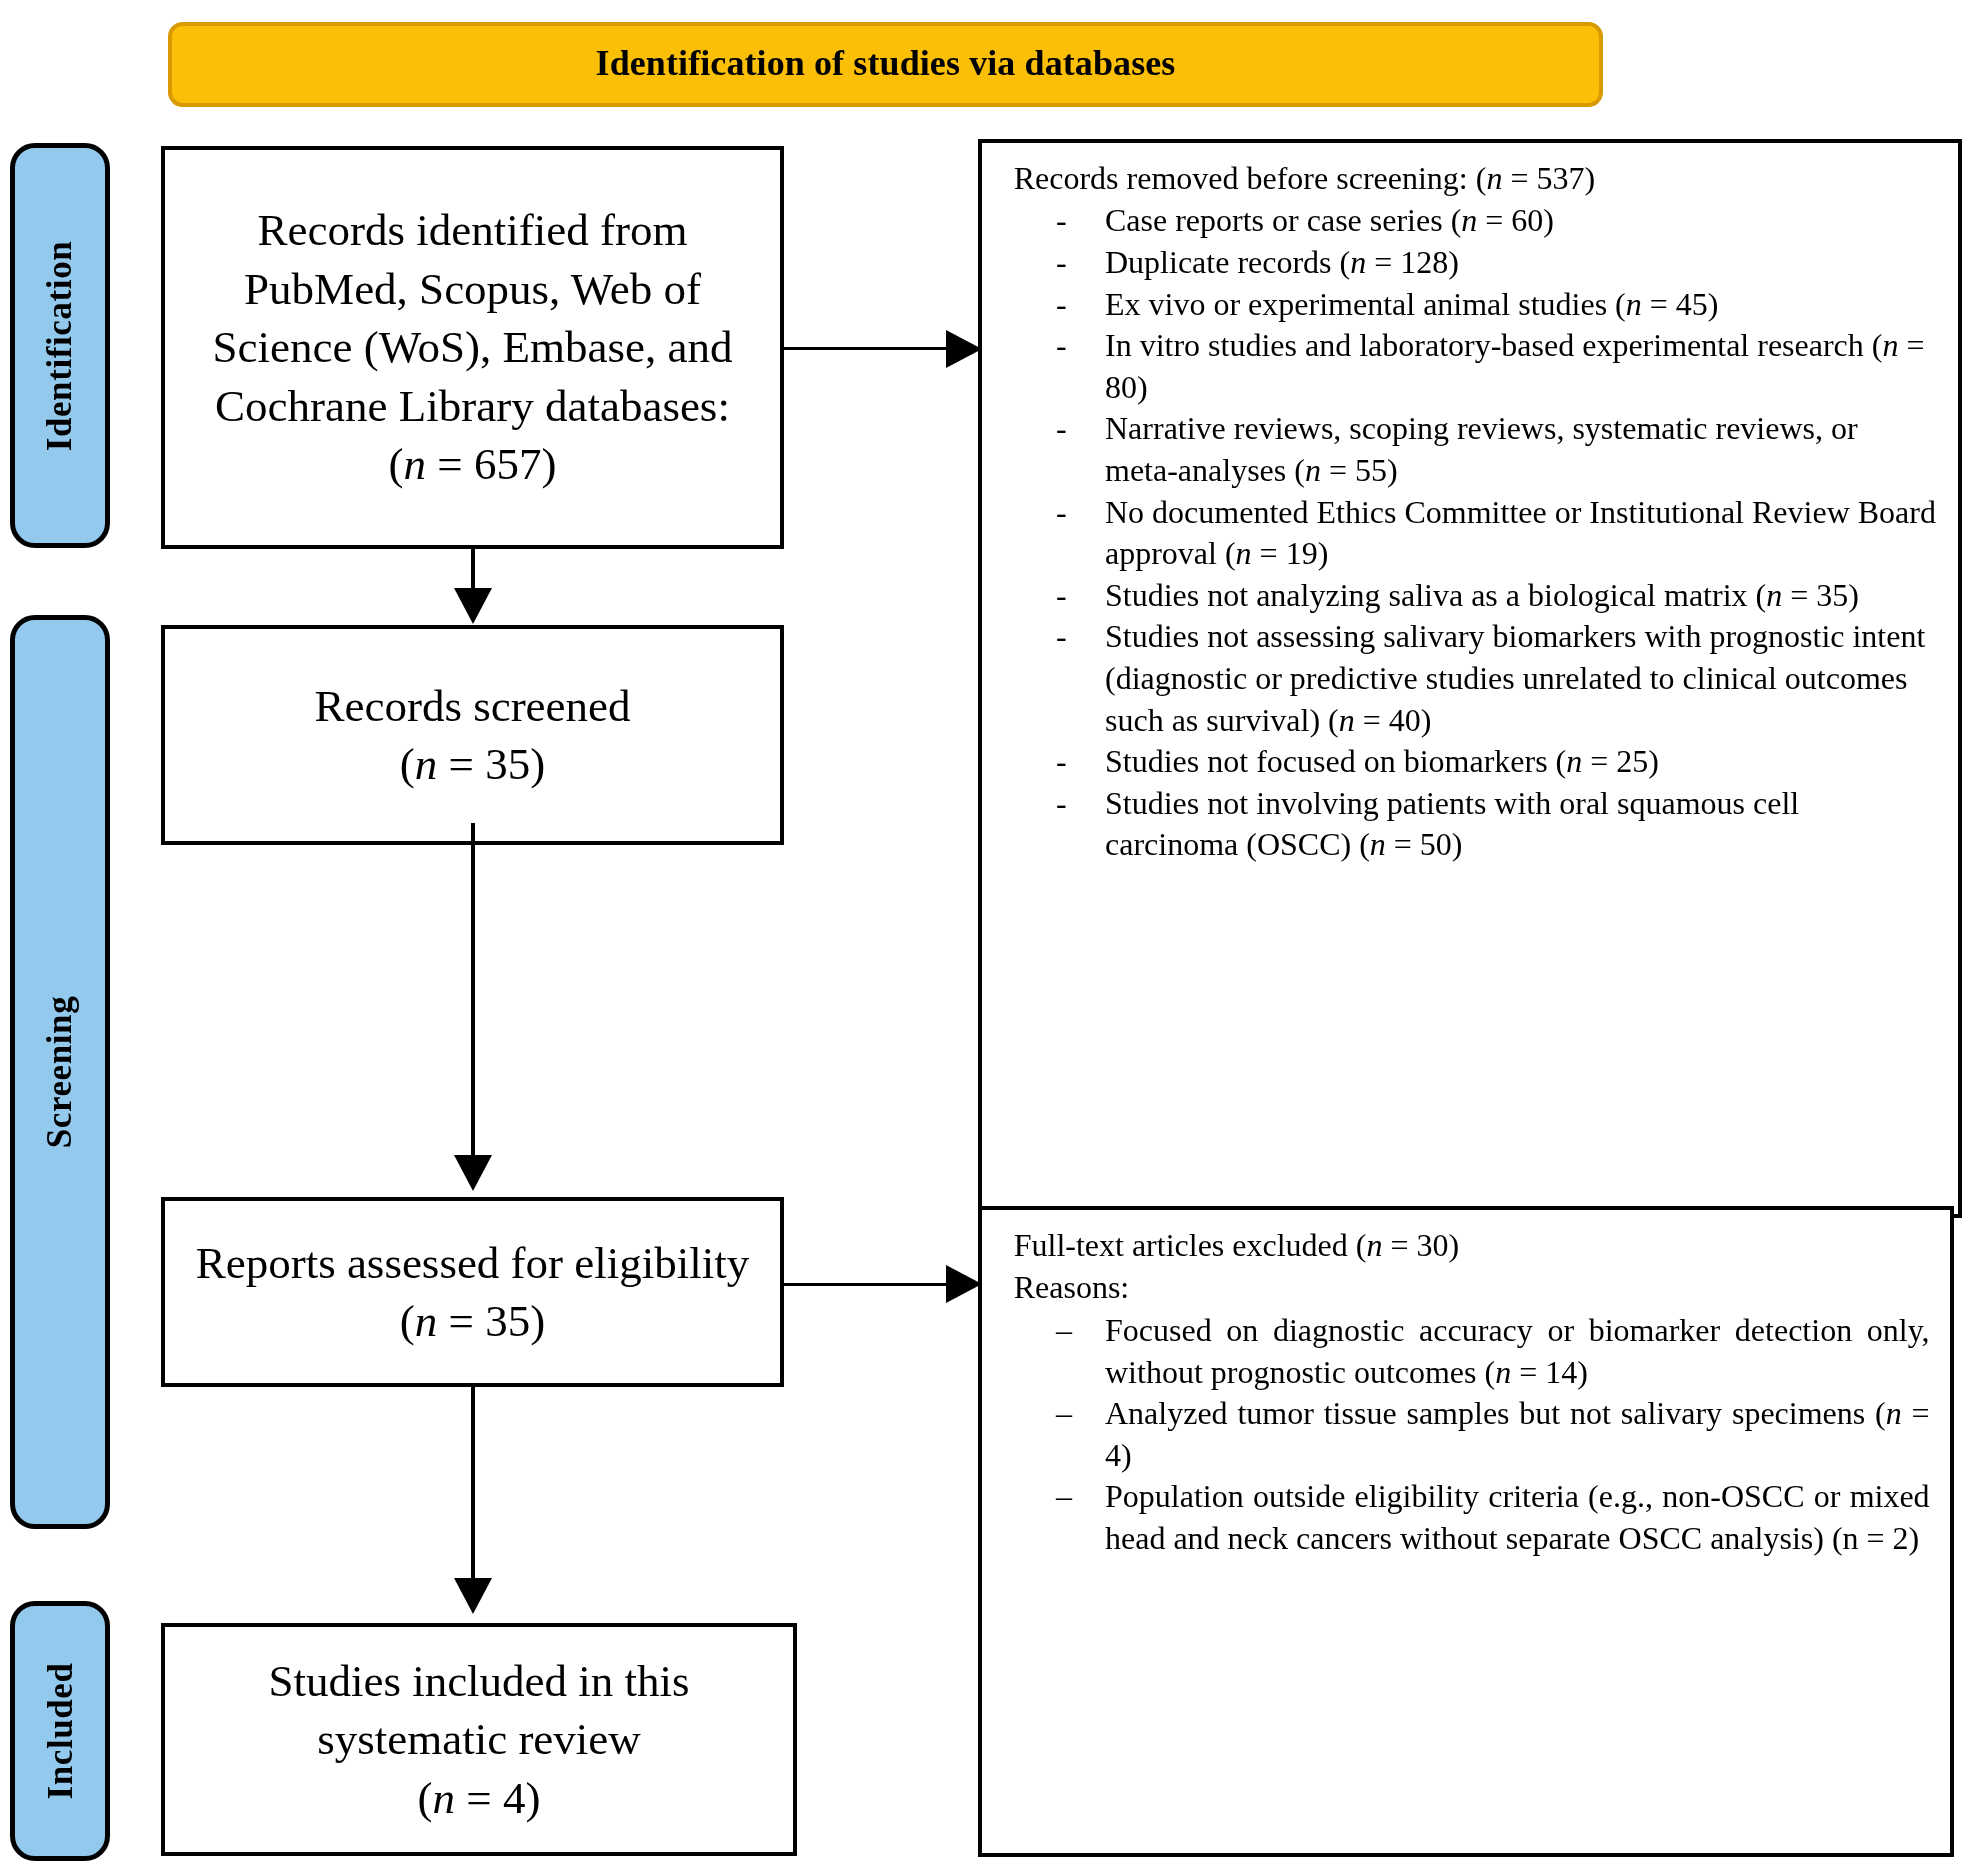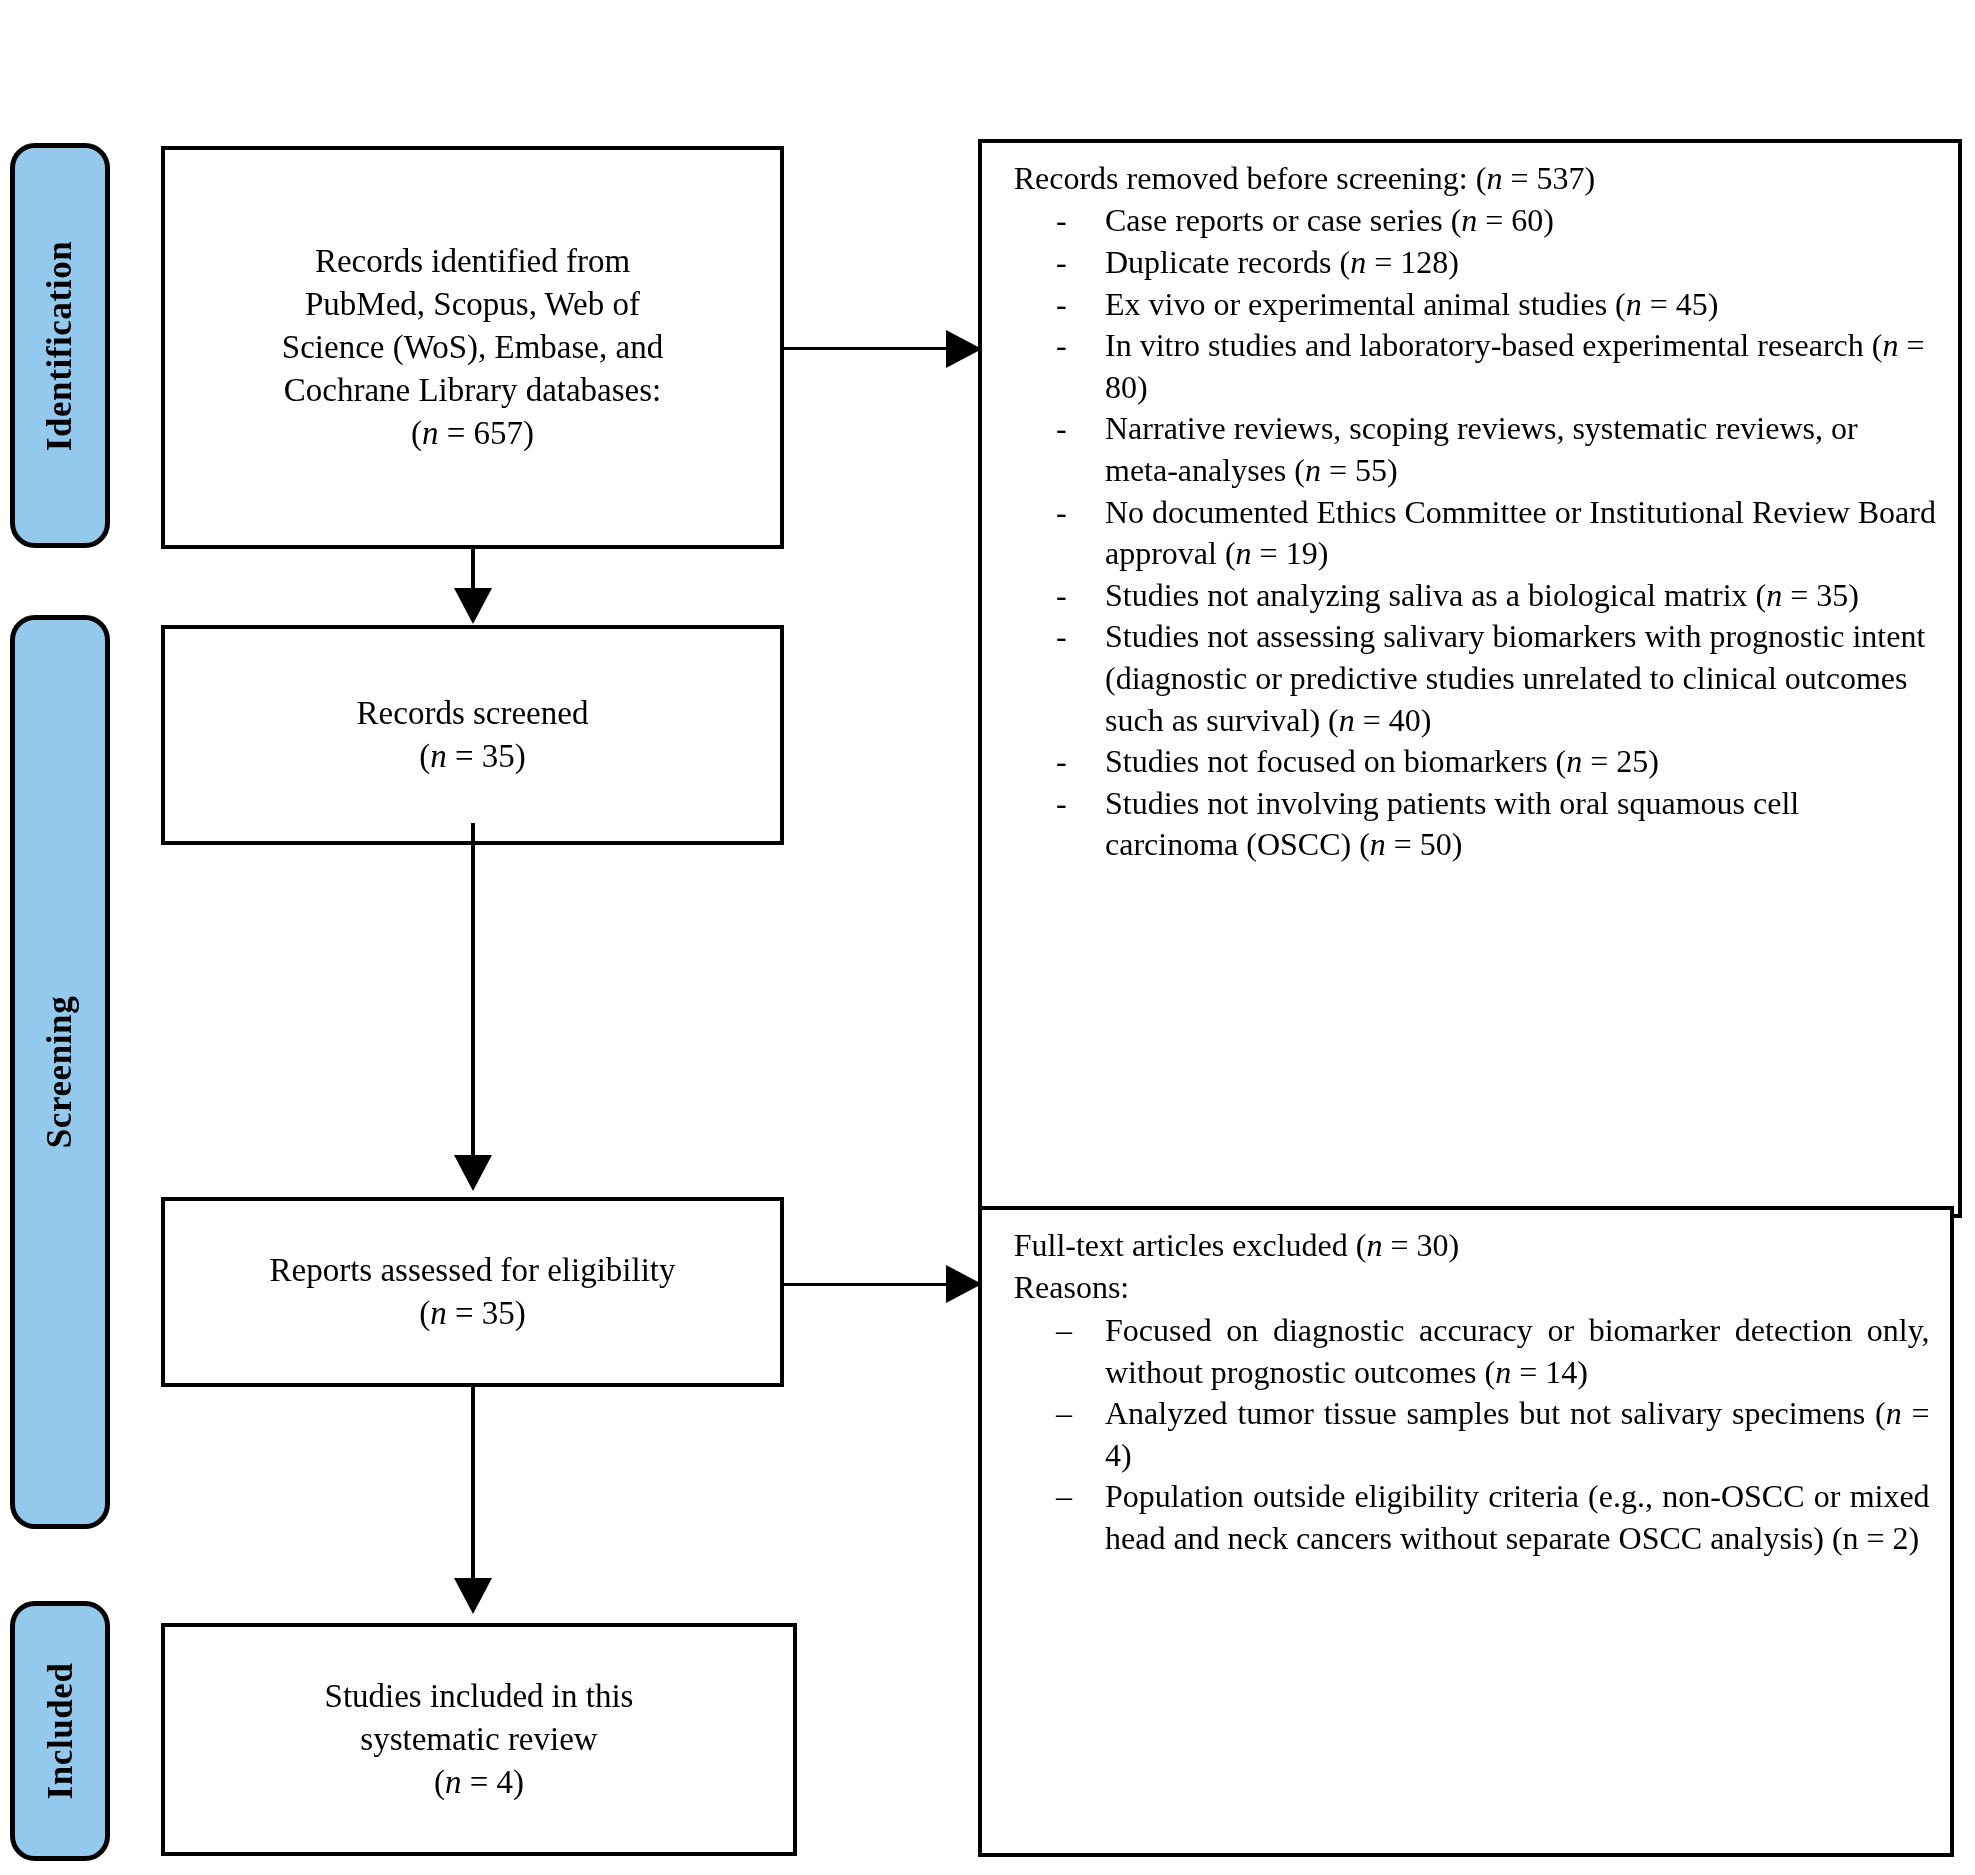--- a/index.html
+++ b/index.html
@@ -70,21 +70,21 @@
     box-sizing: border-box;
   }
   .box-center {
     display: flex;
     flex-direction: column;
     align-items: center;
     justify-content: center;
     text-align: center;
   }
   .box-center .line {
-    font-size: 33px;
+    font-size: 45px;
     line-height: 1.30;
     white-space: nowrap;
   }
   .box-left {
     padding: 14.7px 20.4px 11.3px 17px;
   }
 
   
   #box-identified  { left: 161px;  top: 146px;  width: 623px; height: 403px; }
   #box-screened    { left: 161px;  top: 625px; width: 623px; height: 220px; }
@@ -150,20 +150,23 @@
     border-top: 19px solid transparent;
     border-bottom: 19px solid transparent;
     border-left: 36px solid #000000;
   }
 </style>
 </head>
 <body>
 
 <div id="page">
 
+  <div class="banner">
+    <div class="banner-title">Identification of studies via databases</div>
+  </div>
 
   <div class="stage-tab" id="tab-identification">
     <span class="stage-tab-label">Identification</span>
   </div>
   <div class="stage-tab" id="tab-screening">
     <span class="stage-tab-label">Screening</span>
   </div>
   <div class="stage-tab" id="tab-included">
     <span class="stage-tab-label">Included</span>
   </div>

